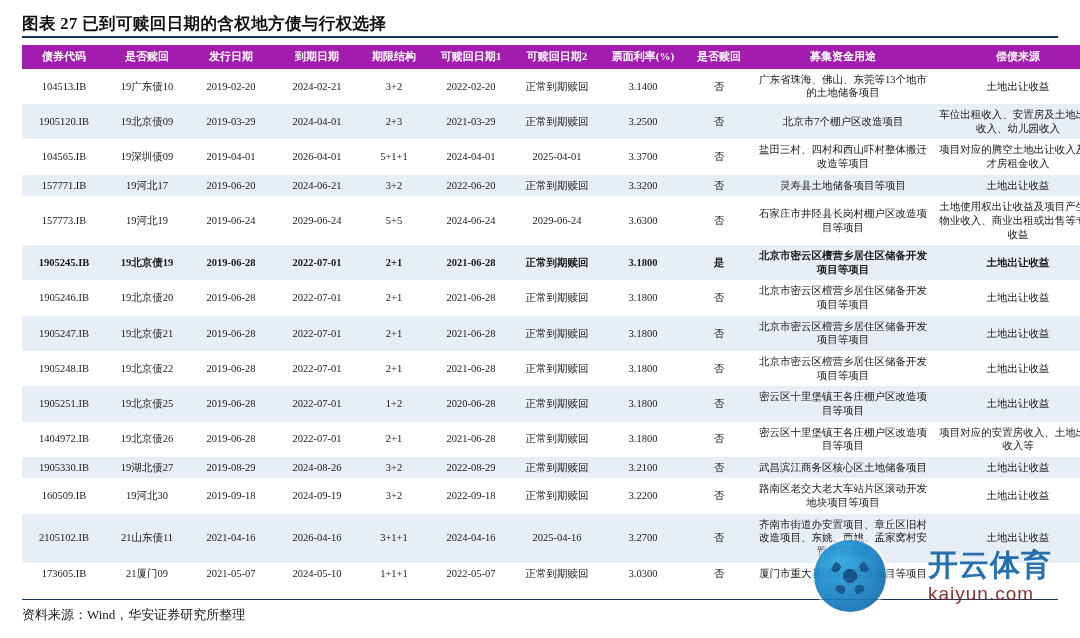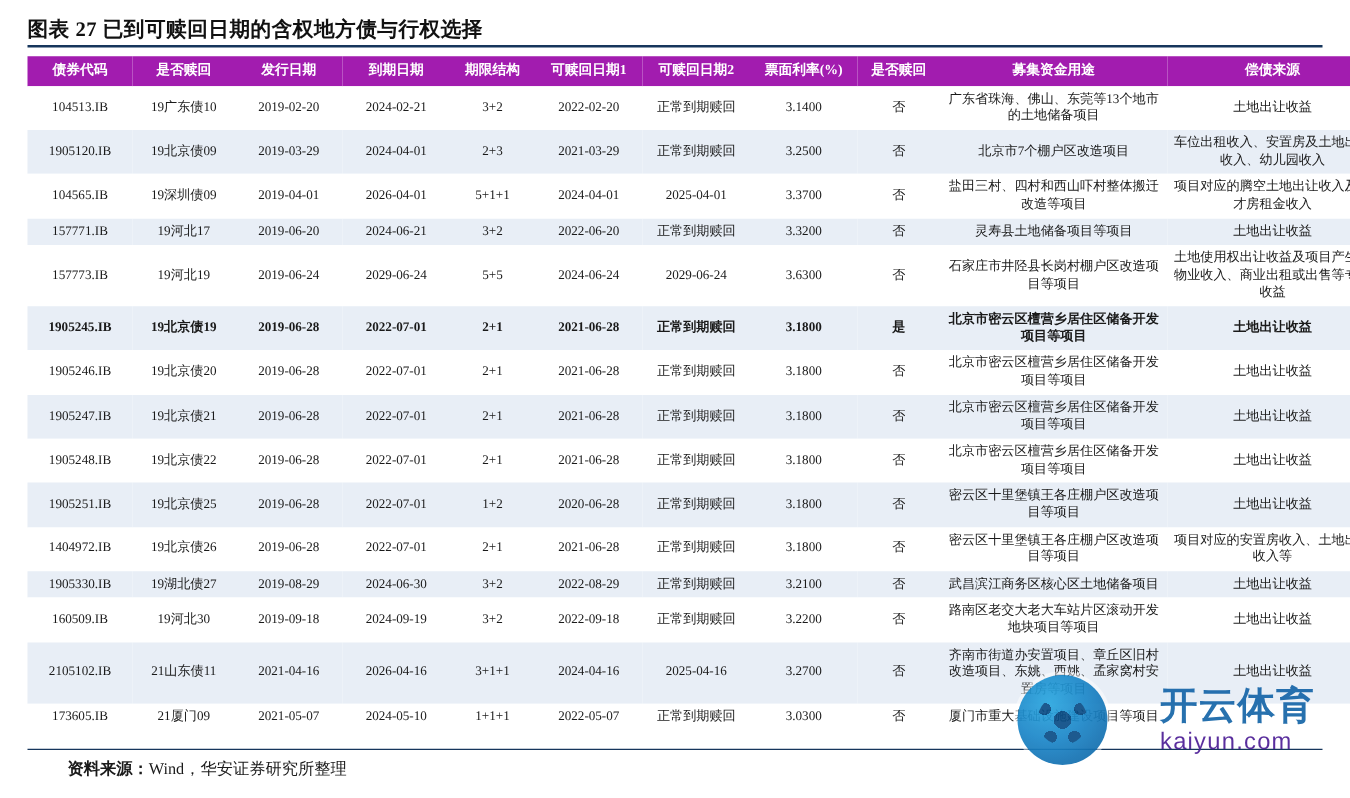--- a/index.html
+++ b/index.html
@@ -55,21 +55,21 @@
   .c5{width:82px;}
   .c6{width:82px;}
   .c7{width:82px;}
   .c8{width:62px;}
   .c9{width:178px;}
   .c10{width:164px;}
   .src{
     position:absolute;left:22px;bottom:14px;font-size:13px;color:#1a1a1a;
     font-family:"Liberation Serif", serif;
   }
-  .src .lbl{font-weight:bold;margin-left:32px;}
+  .src .lbl{font-weight:normal;}
   .bot-rule{
     position:absolute;left:22px;bottom:38px;width:1036px;height:1px;background:#16365c;
   }
   
   .wm{
     position:absolute;right:28px;bottom:26px;
     display:flex;align-items:center;gap:10px;opacity:0.92;pointer-events:none;
   }
   .wm-badge{
     width:72px;height:72px;border-radius:50%;
@@ -86,21 +86,21 @@
       radial-gradient(circle at 26% 84%, #0a4d86 0 5px, transparent 5px),
       radial-gradient(circle at 74% 84%, #0a4d86 0 5px, transparent 5px);
     border-radius:50%;
   }
   .wm-txt{display:flex;flex-direction:column;line-height:1;margin-left:32px;}
   .wm-main{
     font-family:"Liberation Sans", sans-serif;font-weight:bold;font-size:30px;
     color:#1565a8;letter-spacing:1px;
   }
   .wm-sub{
-    font-family:"Liberation Sans", sans-serif;font-size:19px;color:#4c1d95;
+    font-family:"Liberation Sans", sans-serif;font-size:19px;color:#7f1d1d;
     letter-spacing:1px;margin-top:4px;
   }
 </style>
 </head>
 <body>
 
 <div class="page">
 
   <div class="title-wrap">
     <span class="title-text">图表 27  已到可赎回日期的含权地方债与行权选择</span>
@@ -265,21 +265,21 @@
             <td class="c6">正常到期赎回</td>
             <td class="c7">3.1800</td>
             <td class="c8">否</td>
             <td class="c9">密云区十里堡镇王各庄棚户区改造项目等项目</td>
             <td class="c10">项目对应的安置房收入、土地出让收入等</td>
           </tr>
           <tr class="even">
             <td class="c0">1905330.IB</td>
             <td class="c1">19湖北债27</td>
             <td class="c2">2019-08-29</td>
-            <td class="c3">2024-06-30</td>
+            <td class="c3">2024-08-26</td>
             <td class="c4">3+2</td>
             <td class="c5">2022-08-29</td>
             <td class="c6">正常到期赎回</td>
             <td class="c7">3.2100</td>
             <td class="c8">否</td>
             <td class="c9">武昌滨江商务区核心区土地储备项目</td>
             <td class="c10">土地出让收益</td>
           </tr>
           <tr class="odd">
             <td class="c0">160509.IB</td>

